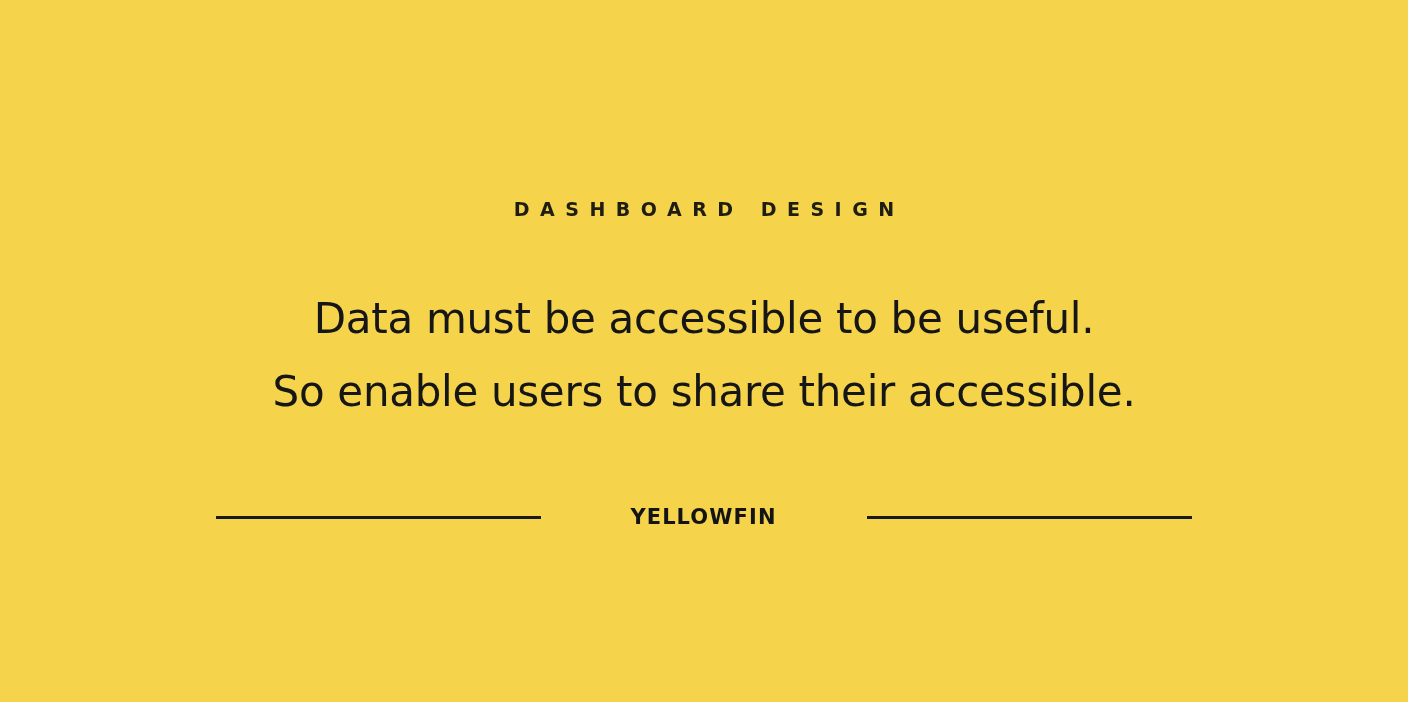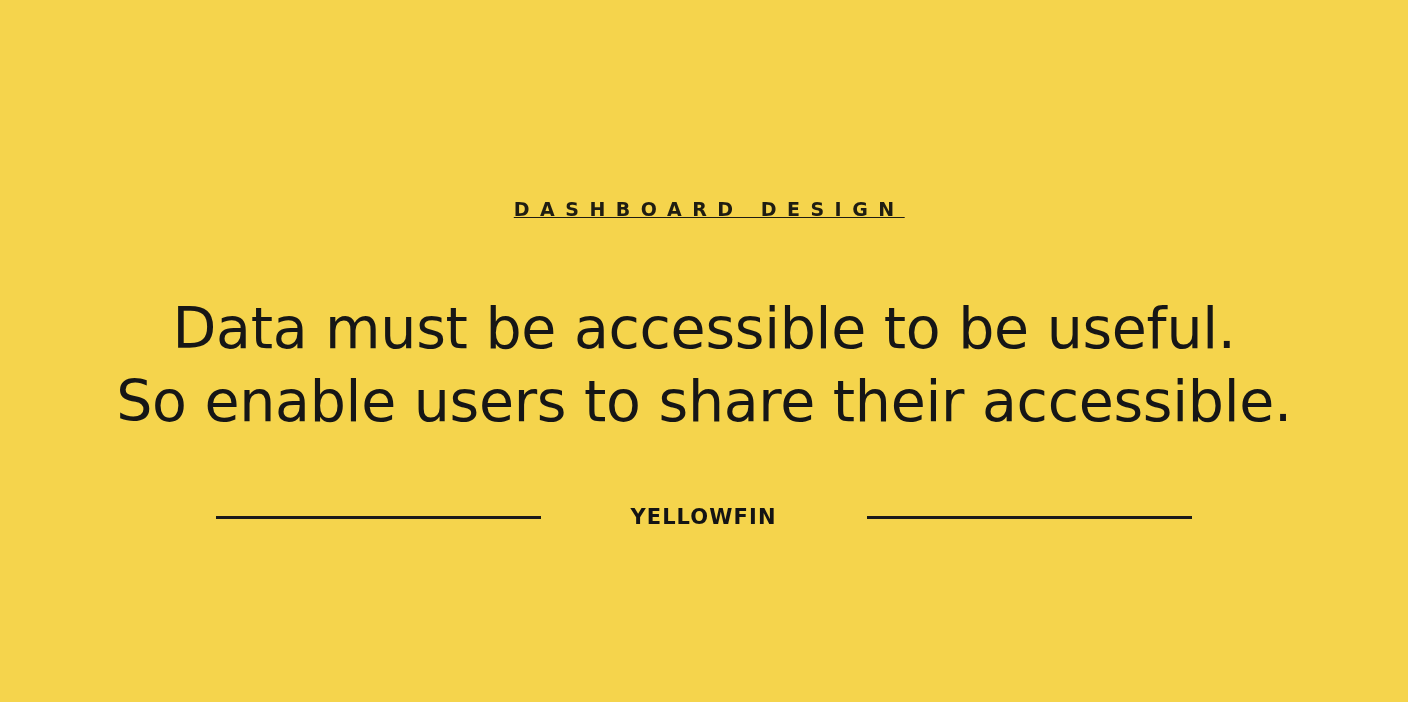--- a/index.html
+++ b/index.html
@@ -34,31 +34,30 @@
     top: 197px;
     left: 0;
     width: 100%;
     text-align: center;
     font-size: 19px;
     font-weight: 700;
     letter-spacing: 10.5px;
     text-indent: 10.5px;
     line-height: 24px;
     color: #1f1d12;
-    text-decoration: underline;
   }
 
   
   .headline {
     position: absolute;
-    top: 292px;
+    top: 282px;
     left: 0;
     width: 100%;
     text-align: center;
-    font-size: 57px;
+    font-size: 42px;
     font-weight: 400;
     line-height: 73px;
     letter-spacing: -0.3px;
     color: #161616;
     white-space: nowrap;
   }
 
   .headline-line {
     display: block;
   }

